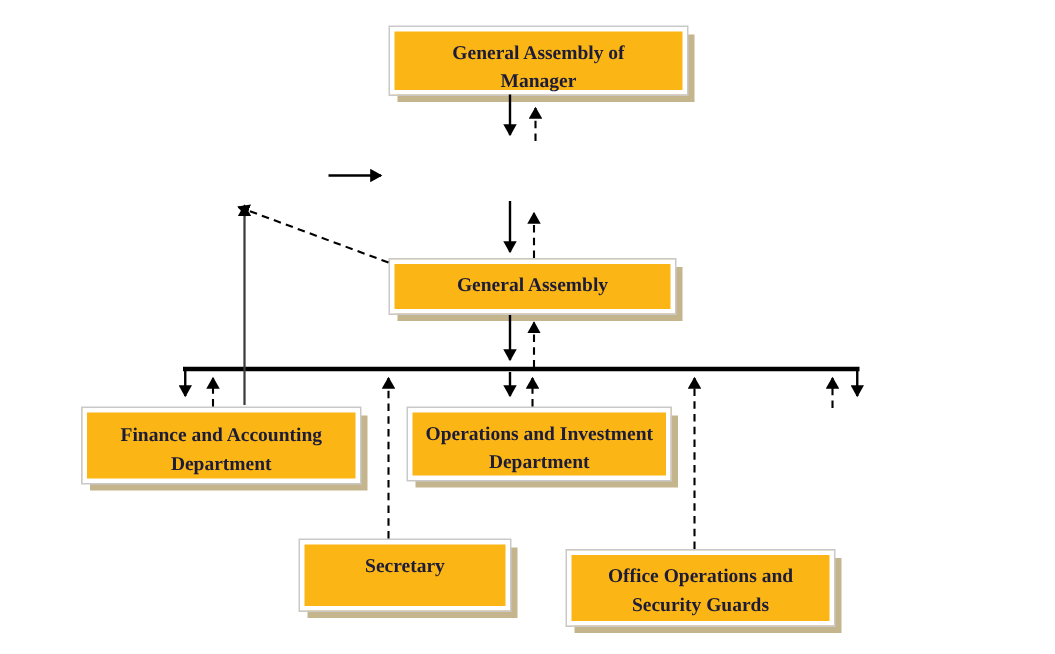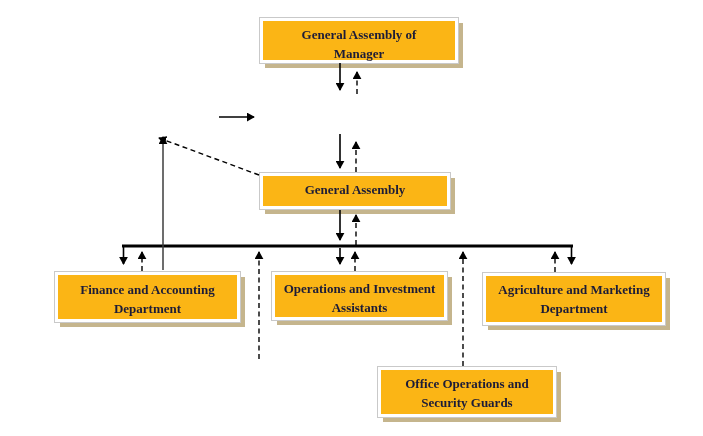--- a/index.html
+++ b/index.html
@@ -57,27 +57,27 @@
 
   <div class="node n-gm">
     <span>General Assembly</span>
   </div>
 
   <div class="node n-fin">
     <span>Finance and Accounting Department</span>
   </div>
 
   <div class="node n-ops">
-    <span>Operations and Investment Assistants</span>
+    <span>Operations and Investment Department</span>
   </div>
 
-  <div class="node n-agr">
-    <span>Agriculture and Marketing Department</span>
+
+  <div class="node n-sec">
+    <span>Secretary</span>
   </div>
-
 
   <div class="node n-off">
     <span>Office Operations and Security Guards</span>
   </div>
 
   <svg class="wires" width="703" height="436" viewBox="0 0 703 436">
     <defs>
       <marker id="ah" viewBox="0 0 10 10" refX="8" refY="5" markerWidth="9" markerHeight="9" orient="auto-start-reverse" markerUnits="userSpaceOnUse">
         <path d="M0,0 L9,5 L0,10 z" fill="#000000"></path>
       </marker>

